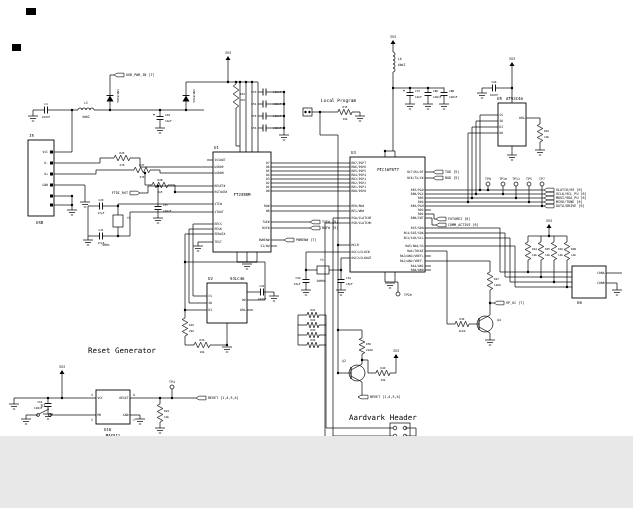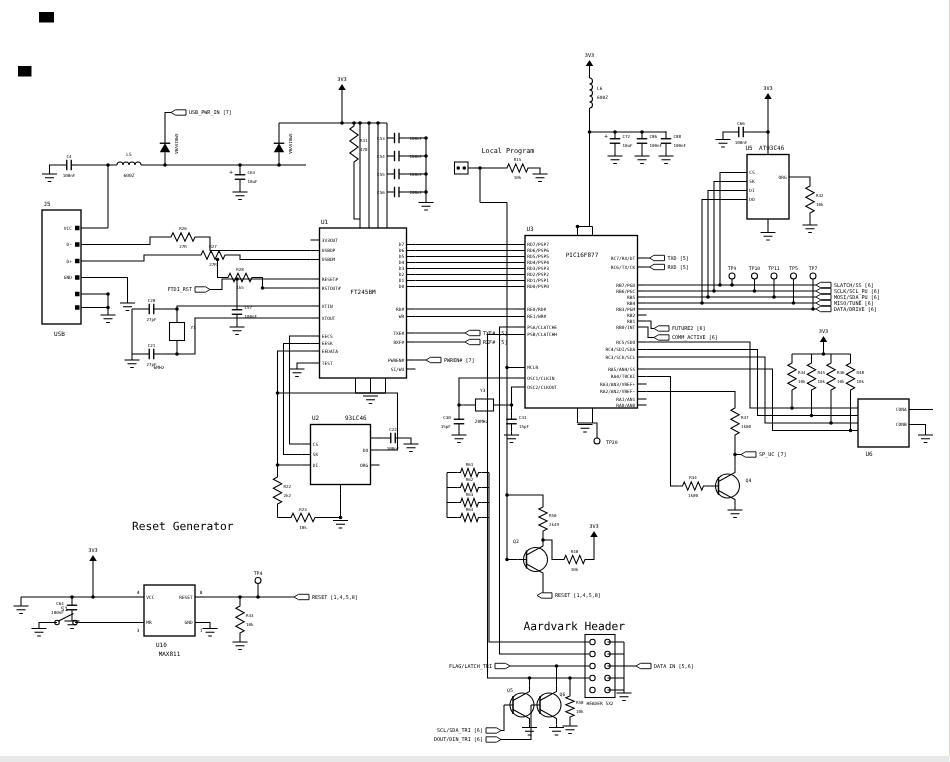--- a/index.html
+++ b/index.html
@@ -1,16 +1,16 @@
 <!DOCTYPE html>
 <html><head>
 <meta charset="utf-8">
 <style>
   html,body{margin:0;padding:0;background:#e8e8e8;}
-  #stage{width:633px;height:504px;background:#a16207;position:relative;margin:0;
+  #stage{width:633px;height:436px;background:#fca5a5;position:relative;margin:0;
          font-family:"DejaVu Sans Mono","Liberation Mono",monospace;}
   svg{display:block;}
   svg text{font-family:"DejaVu Sans Mono","Liberation Mono",monospace;fill:#000;}
 </style>
 </head>
 <body>
 
 <div id="stage">
   <svg id="sch" xmlns="http://www.w3.org/2000/svg" width="633" height="508" viewBox="0 0 633 508" style="background: rgb(255, 255, 255);">
       <g>

